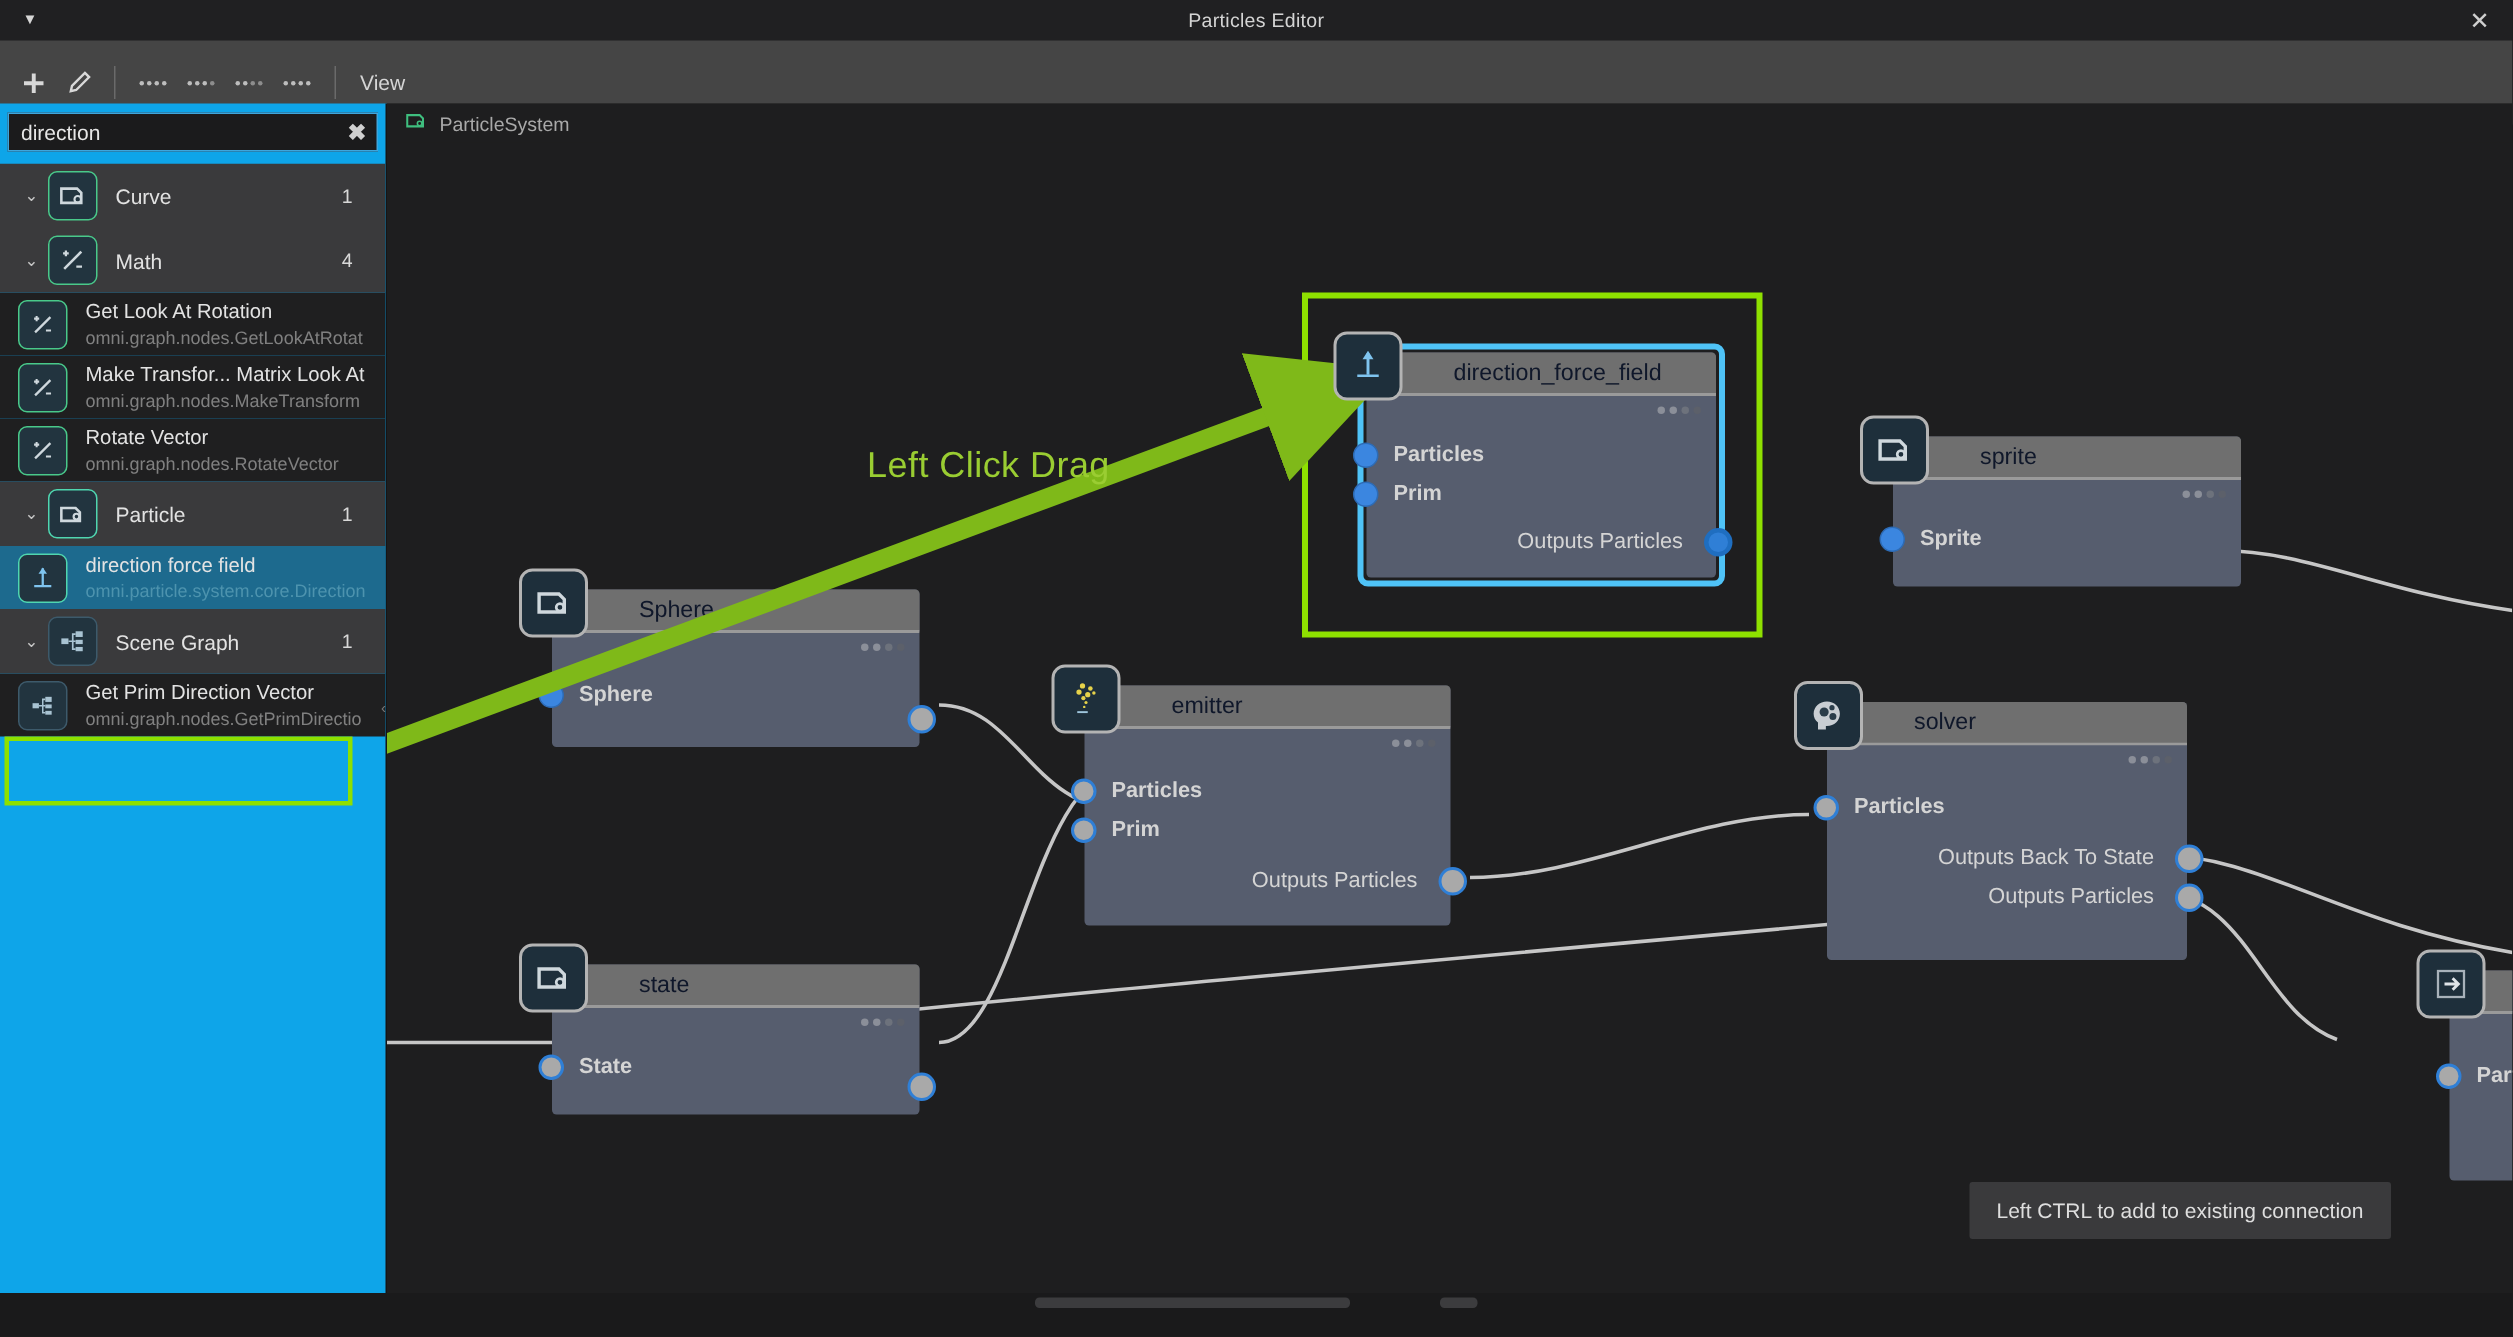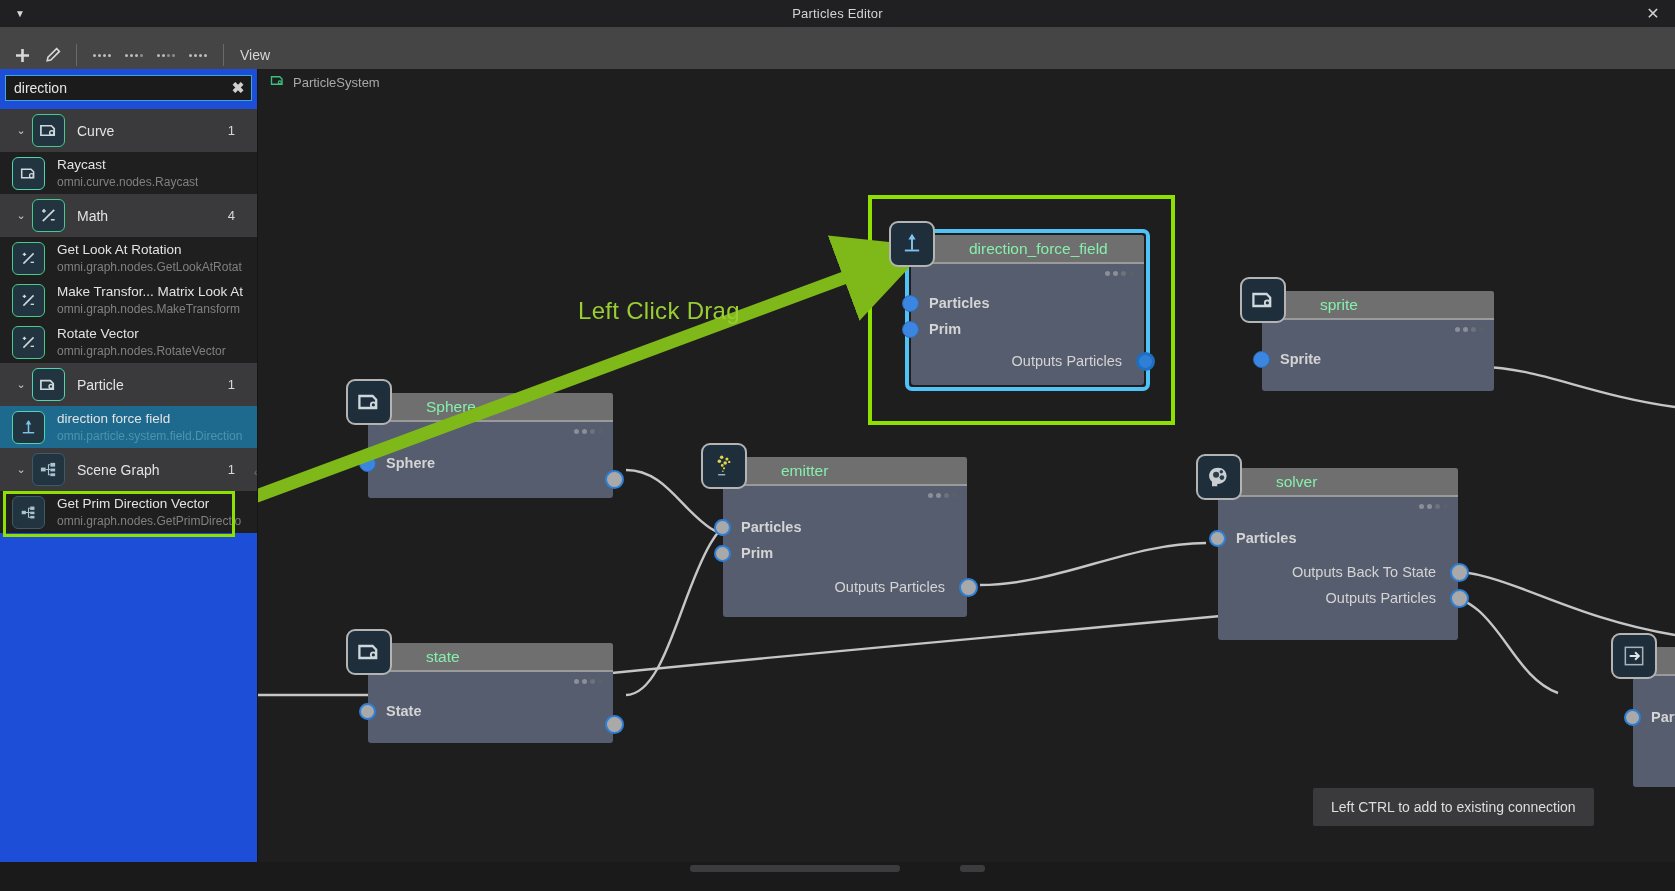--- a/index.html
+++ b/index.html
@@ -45,21 +45,21 @@
   .tb-sep { width:1px; height:22px; background:#6a6a6a; margin:0 8px; }
   .tb-dots { display:flex; align-items:center; gap:2px; padding:0 6px; height:28px;
              cursor:pointer; }
   .tb-dots i { width:3px; height:3px; border-radius:50%; background:#bdbdbd; display:block; }
   .tb-dots i.dim { background:#8d8d8d; }
   .tb-label { font-size:14px; color:#d5d5d5; margin-left:6px; cursor:pointer; }
 
   
   .leftpanel {
     position:absolute; left:0; top:69px; width:258px; height:793px;
-    background:#1d4ed8; border-right:1px solid #151516;
+    background:#0ea5e9; border-right:1px solid #151516;
   }
   .searchwrap {
     margin:6px 5px 4px 5px; height:26px; position:relative;
     background:#1b1b1c; border:1px solid #3ea6dd; display:flex; align-items:center;
   }
   .searchwrap input {
     flex:1; background:transparent; border:0; outline:none; color:#e6e6e6;
     font-size:14px; font-family:"Liberation Sans", sans-serif; padding:0 8px;
   }
   .searchwrap .clear {
@@ -117,21 +117,21 @@
   
   .gnode { position:absolute; }
   .gnode .body {
     background:#565d6e; border-radius:3px; position:relative;
   }
   .gnode .hdr {
     height:29px; background:#6f6f6f; border-radius:3px 3px 0 0;
     display:flex; align-items:center; padding-left:12px;
     border-bottom:2px solid #9a9a9a;
   }
-  .gnode .hdr .ttl { font-size:15.5px; color:#86efac; }
+  .gnode .hdr .ttl { font-size:15.5px; color:#0f172a; }
   .gnode .bicon {
     position:absolute; left:-22px; top:-14px; width:46px; height:46px;
     background:#1e2f3b; border:2px solid #b4b4b4; border-radius:9px;
     display:flex; align-items:center; justify-content:center; z-index:3;
   }
   .gnode .dots {
     position:absolute; right:10px; top:36px; display:flex; gap:3px;
   }
   .gnode .dots i { width:5px; height:5px; border-radius:50%; background:#8b8f99; }
   .gnode .dots i.d2 { background:#6d727c; }
@@ -251,32 +251,20 @@
       <span class="chev">⌄</span>
       <span class="gicon">
         <svg width="19" height="19" viewBox="0 0 20 20">
             <path d="M2 5h11l3 3v7H2z" fill="none" stroke="#cfd8dd" stroke-width="1.8"></path>
             <circle cx="13.5" cy="12.5" r="2.3" fill="none" stroke="#cfd8dd" stroke-width="1.5"></circle>
           </svg>
       </span>
       <span class="gname">Curve</span>
       <span class="gcount">1</span>
     </div>
-    <div class="node">
-      <span class="nicon teal">
-        <svg width="17" height="17" viewBox="0 0 20 20">
-            <path d="M2 5h11l3 3v7H2z" fill="none" stroke="#cfd8dd" stroke-width="1.8"></path>
-            <circle cx="13.5" cy="12.5" r="2.3" fill="none" stroke="#cfd8dd" stroke-width="1.5"></circle>
-          </svg>
-      </span>
-      <span class="ntext">
-        <span class="nt1">Raycast</span><br>
-        <span class="nt2">omni.curve.nodes.Raycast</span>
-      </span>
-    </div>
 
     <div class="grp">
       <span class="chev">⌄</span>
       <span class="gicon">
         <svg width="19" height="19" viewBox="0 0 20 20">
             <path d="M16 4L4 16" stroke="#cfd8dd" stroke-width="1.8"></path>
             <path d="M5.2 3.2v4M3.2 5.2h4" stroke="#cfd8dd" stroke-width="1.6"></path>
             <path d="M12.5 14.5h4" stroke="#cfd8dd" stroke-width="1.6"></path>
           </svg>
       </span>
@@ -337,21 +325,21 @@
     <div class="node selected">
       <span class="nicon teal">
         <svg width="19" height="19" viewBox="0 0 20 20">
           <path d="M10 3v12" stroke="#7fc4ef" stroke-width="1.6"></path>
           <path d="M10 2.4l3 4.4h-6z" fill="#7fc4ef"></path>
           <path d="M4 15.5h12" stroke="#7fc4ef" stroke-width="1.5"></path>
         </svg>
       </span>
       <span class="ntext">
         <span class="nt1">direction force field</span><br>
-        <span class="nt2">omni.particle.system.field.Direction</span>
+        <span class="nt2">omni.particle.system.core.Direction</span>
       </span>
     </div>
 
     <div class="grp">
       <span class="chev">⌄</span>
       <span class="gicon" style="border-color:#3d5a6b">
         <svg width="19" height="19" viewBox="0 0 20 20">
           <rect x="2" y="8" width="5" height="4" fill="#a9c3d2"></rect>
           <rect x="12" y="3" width="5" height="4" fill="#a9c3d2"></rect>
           <rect x="12" y="9" width="5" height="3" fill="#a9c3d2"></rect>

